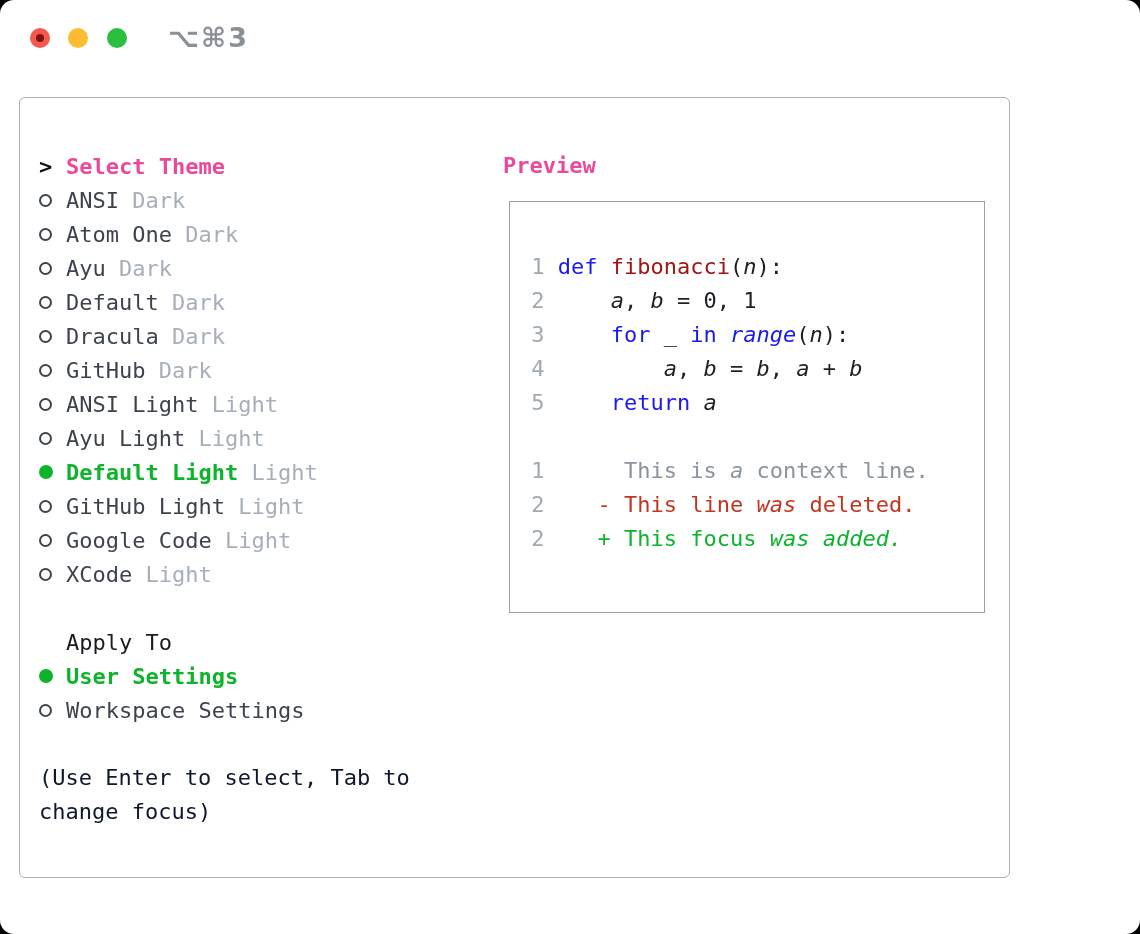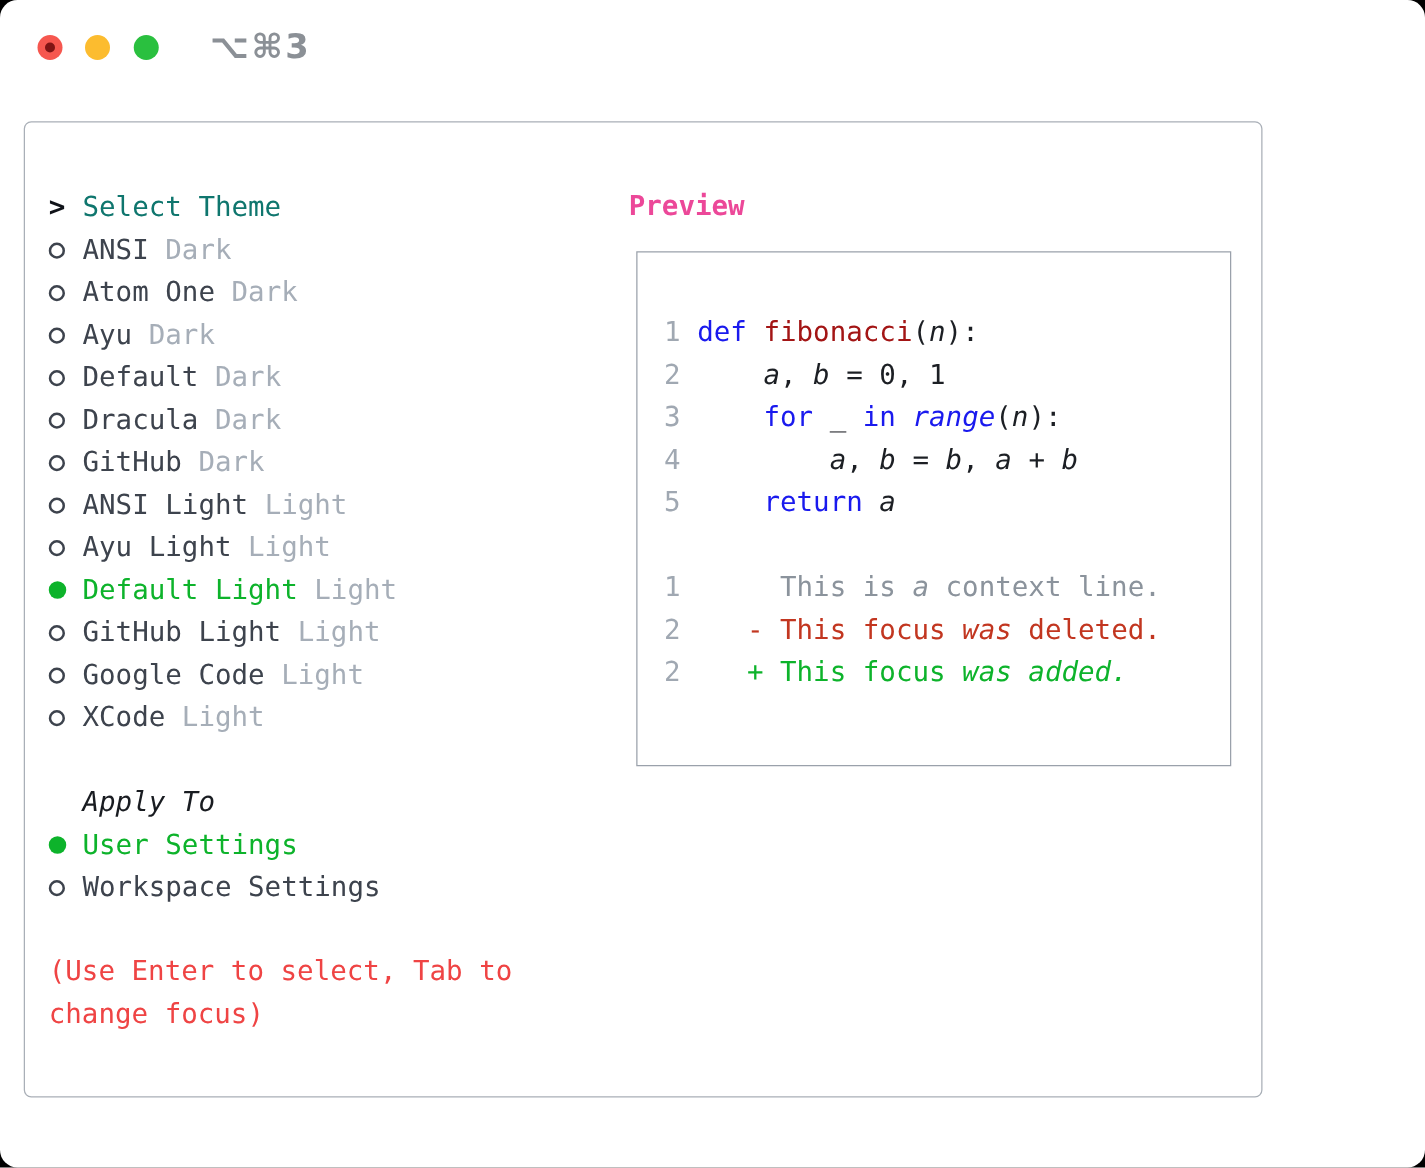--- a/index.html
+++ b/index.html
@@ -32,25 +32,25 @@
   }
   
   .list{position:absolute;left:19px;top:51px;font-size:22px;}
   .row{display:flex;align-items:center;height:34px;white-space:pre;}
   .icon-slot{width:27px;flex:none;display:flex;align-items:center;}
   .radio{width:13px;height:13px;border-radius:50%;
          border:2px solid #3d434d;box-sizing:border-box;}
   .radio.on{width:14px;height:14px;border:none;background:var(--green,#0db32b);}
   .chev{font-weight:700;color:#101319;}
   .item-name{color:#3d434d;}
-  .item-name.sel{color:var(--green,#0db32b);}
+  .item-name.sel{color:var(--green,#0db32b);font-weight:bold;}
   .variant{color:#a6aeb8;text-align:right;}
-  .hdr{font-weight:400;color:#0f766e;}
-  .section-label{color:#191c21;font-style:italic;}
-  .help-line{height:34px;line-height:34px;color:#ef4444;white-space:pre;}
+  .hdr{font-weight:700;color:#ec4899;}
+  .section-label{color:#191c21;}
+  .help-line{height:34px;line-height:34px;color:#0f172a;white-space:pre;}
   .spacer{height:34px;}
   
   .preview-label{position:absolute;left:483px;top:51px;height:34px;line-height:34px;
                  font-size:22px;font-weight:700;color:#ec4899;}
   .preview-box{
     position:absolute;left:489px;top:103px;width:476px;height:412px;
     border:1.5px solid var(--box-border,#9aa1ab);box-sizing:border-box;
     padding-top:48px;padding-left:8px;overflow:hidden;
   }
   .pline{height:34px;line-height:34px;font-size:22px;white-space:pre;}
@@ -125,18 +125,18 @@
     <div class="preview-label">Preview</div>
 
     <div class="preview-box" id="preview-box">
         <div class="pline"><span class="s-num"> 1 </span><span class="s-kw">def</span><span class="s-txt"> </span><span class="s-fn">fibonacci</span><span class="s-txt">(</span><span class="s-var">n</span><span class="s-txt">):</span></div>
         <div class="pline"><span class="s-num"> 2 </span><span class="s-txt">    </span><span class="s-var">a</span><span class="s-txt">, </span><span class="s-var">b</span><span class="s-txt"> = 0, 1</span></div>
         <div class="pline"><span class="s-num"> 3 </span><span class="s-txt">    </span><span class="s-kw">for</span><span class="s-txt"> _ </span><span class="s-kw">in</span><span class="s-txt"> </span><span class="s-kwi">range</span><span class="s-txt">(</span><span class="s-var">n</span><span class="s-txt">):</span></div>
         <div class="pline"><span class="s-num"> 4 </span><span class="s-txt">        </span><span class="s-var">a</span><span class="s-txt">, </span><span class="s-var">b</span><span class="s-txt"> = </span><span class="s-var">b</span><span class="s-txt">, </span><span class="s-var">a</span><span class="s-txt"> + </span><span class="s-var">b</span></div>
         <div class="pline"><span class="s-num"> 5 </span><span class="s-txt">    </span><span class="s-kw">return</span><span class="s-txt"> </span><span class="s-var">a</span></div>
         <div class="pline"></div>
         <div class="pline"><span class="s-num"> 1 </span><span class="s-ctx">     </span><span class="s-ctx">This is </span><span class="s-ctxi">a</span><span class="s-ctx"> context line.</span></div>
-        <div class="pline"><span class="s-num"> 2 </span><span class="s-txt">   </span><span class="s-del">- This focus </span><span class="s-deli">was</span><span class="s-del"> deleted.</span></div>
+        <div class="pline"><span class="s-num"> 2 </span><span class="s-txt">   </span><span class="s-del">- This line </span><span class="s-deli">was</span><span class="s-del"> deleted.</span></div>
         <div class="pline"><span class="s-num"> 2 </span><span class="s-txt">   </span><span class="s-add">+ This focus </span><span class="s-addi">was</span><span class="s-add"> </span><span class="s-addi">added.</span></div>
       </div>
 
   </div>
 </div>
 
 </body></html>

